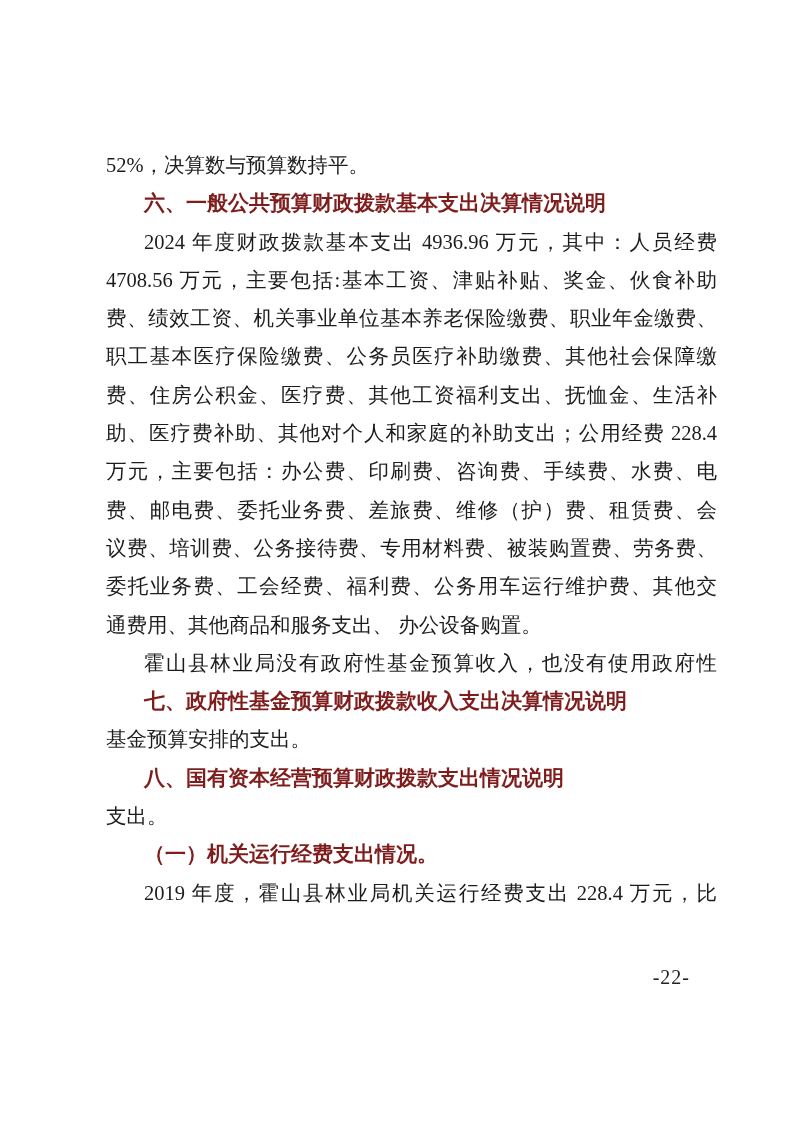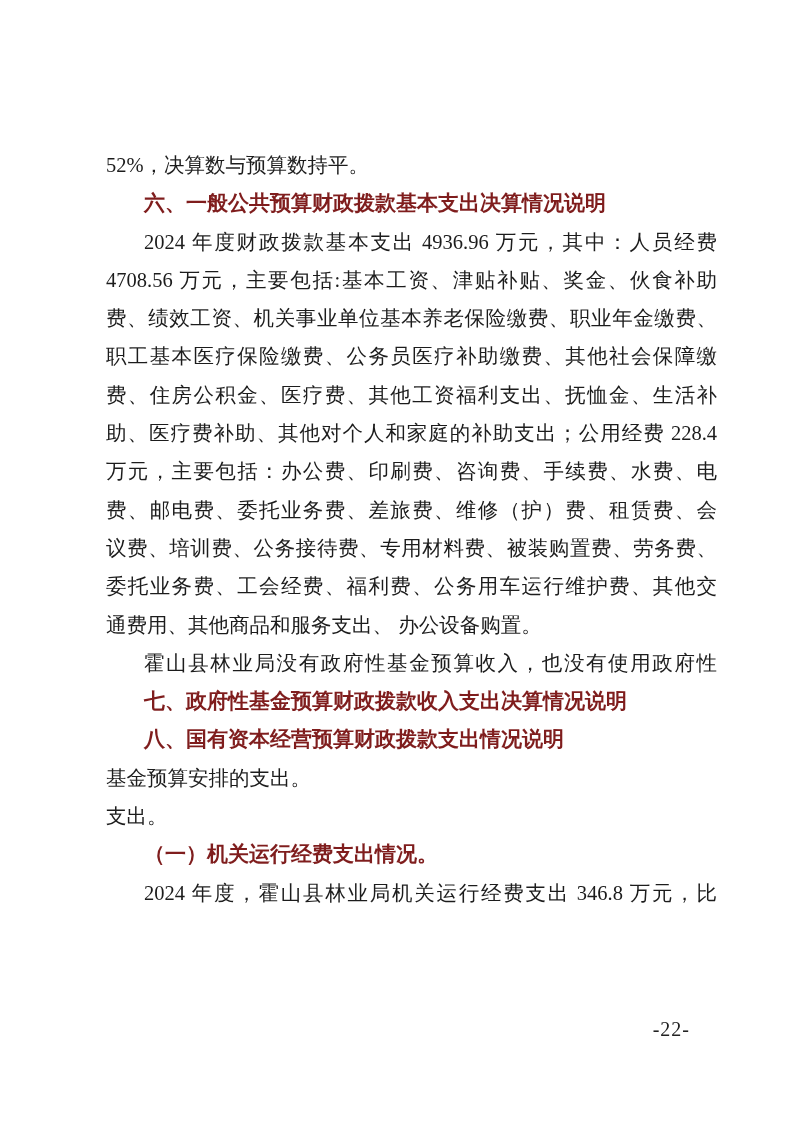--- a/index.html
+++ b/index.html
@@ -37,21 +37,21 @@
     text-indent: 38px;
   }
   .line.heading {
     font-family: "Liberation Sans", "DejaVu Sans", sans-serif;
     font-weight: 700;
     font-size: 21px;
     color: #7f1d1d;
   }
   .pagenum {
     position: absolute;
-    top: 1015px;
+    top: 963px;
     right: 103px;
     font-size: 20px;
     line-height: 28px;
     letter-spacing: 1px;
     color: #222222;
   }
 </style>
 </head>
 <body>
 
@@ -65,20 +65,20 @@
     <div class="line fill">职工基本医疗保险缴费、公务员医疗补助缴费、其他社会保障缴</div>
     <div class="line fill">费、住房公积金、医疗费、其他工资福利支出、抚恤金、生活补</div>
     <div class="line fill">助、医疗费补助、其他对个人和家庭的补助支出；公用经费 228.4</div>
     <div class="line fill">万元，主要包括：办公费、印刷费、咨询费、手续费、水费、电</div>
     <div class="line fill">费、邮电费、委托业务费、差旅费、维修（护）费、租赁费、会</div>
     <div class="line fill">议费、培训费、公务接待费、专用材料费、被装购置费、劳务费、</div>
     <div class="line fill">委托业务费、工会经费、福利费、公务用车运行维护费、其他交</div>
     <div class="line">通费用、其他商品和服务支出、 办公设备购置。</div>
     <div class="line indent fill">霍山县林业局没有政府性基金预算收入，也没有使用政府性</div>
     <div class="line heading indent">七、政府性基金预算财政拨款收入支出决算情况说明</div>
+    <div class="line">基金预算安排的支出。</div>
     <div class="line heading indent">八、国有资本经营预算财政拨款支出情况说明</div>
-    <div class="line">基金预算安排的支出。</div>
     <div class="line">支出。</div>
     <div class="line heading indent">（一）机关运行经费支出情况。</div>
-    <div class="line indent fill">2024 年度，霍山县林业局机关运行经费支出 346.8 万元，比</div>
+    <div class="line indent fill">2019 年度，霍山县林业局机关运行经费支出 228.4 万元，比</div>
   </div>
   <div class="pagenum">-22-</div>
 </div>
 
 </body></html>

